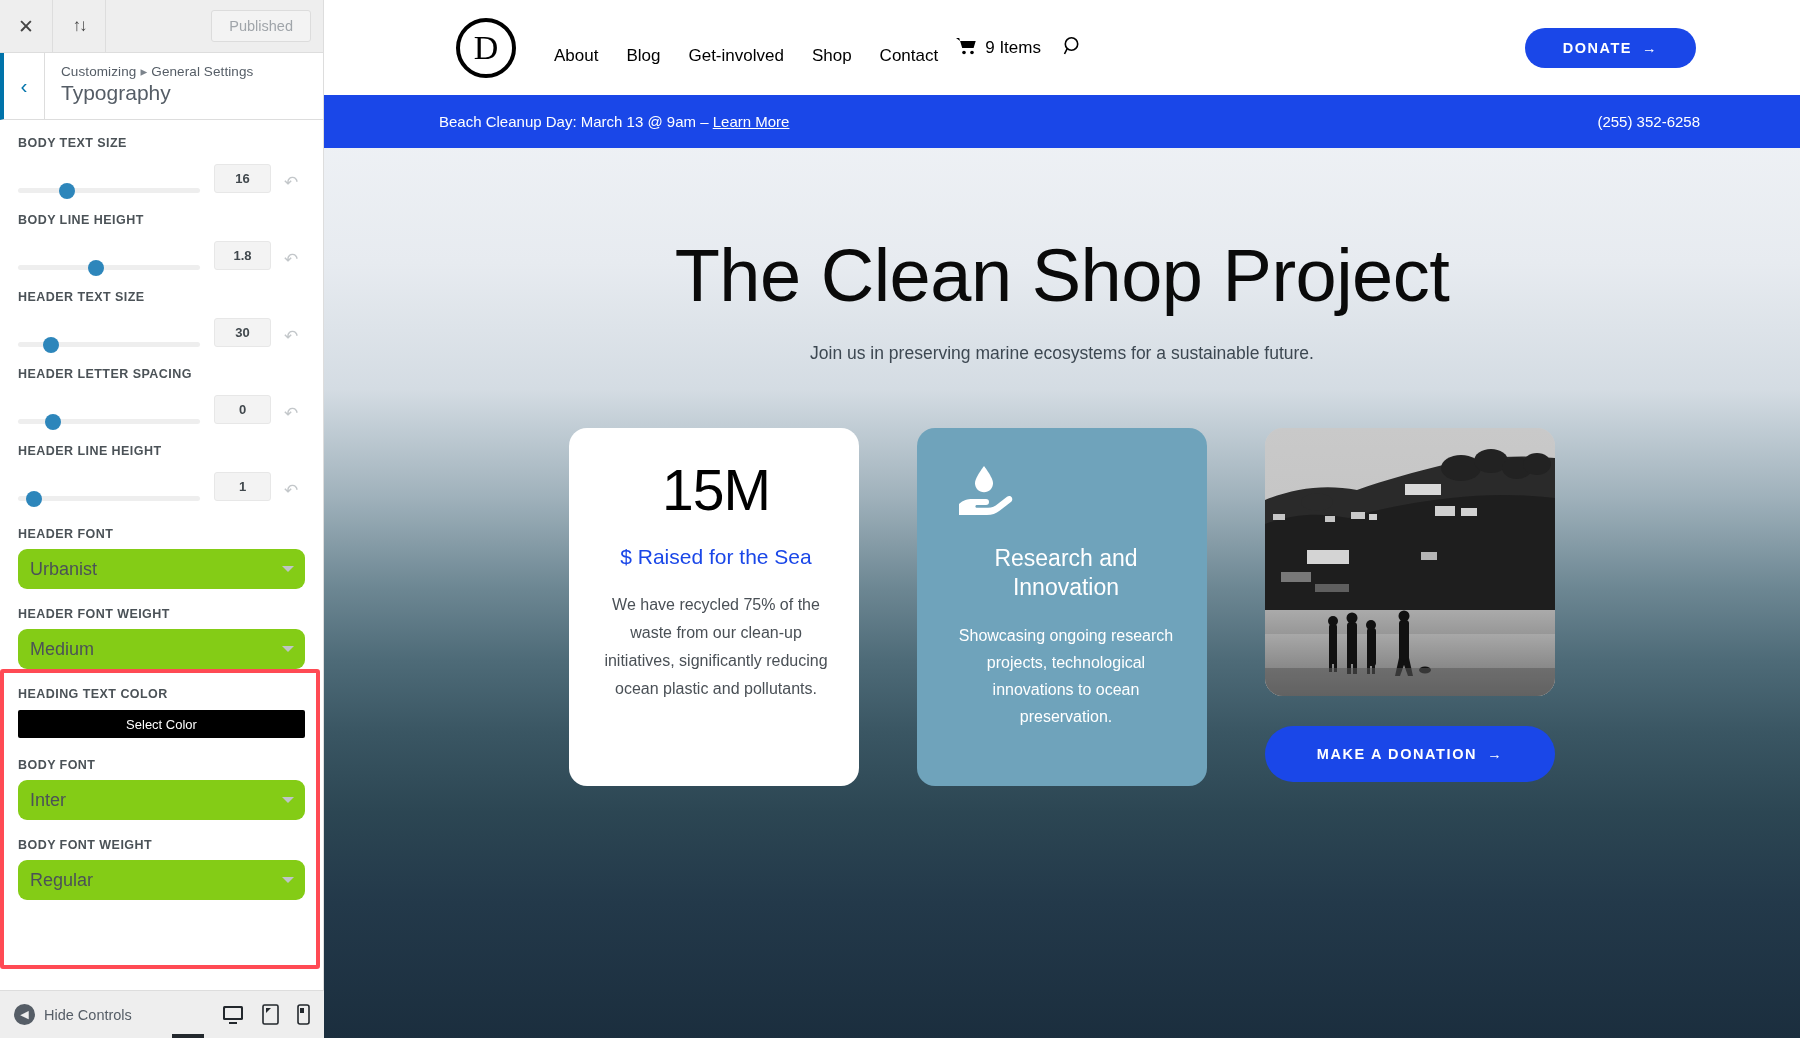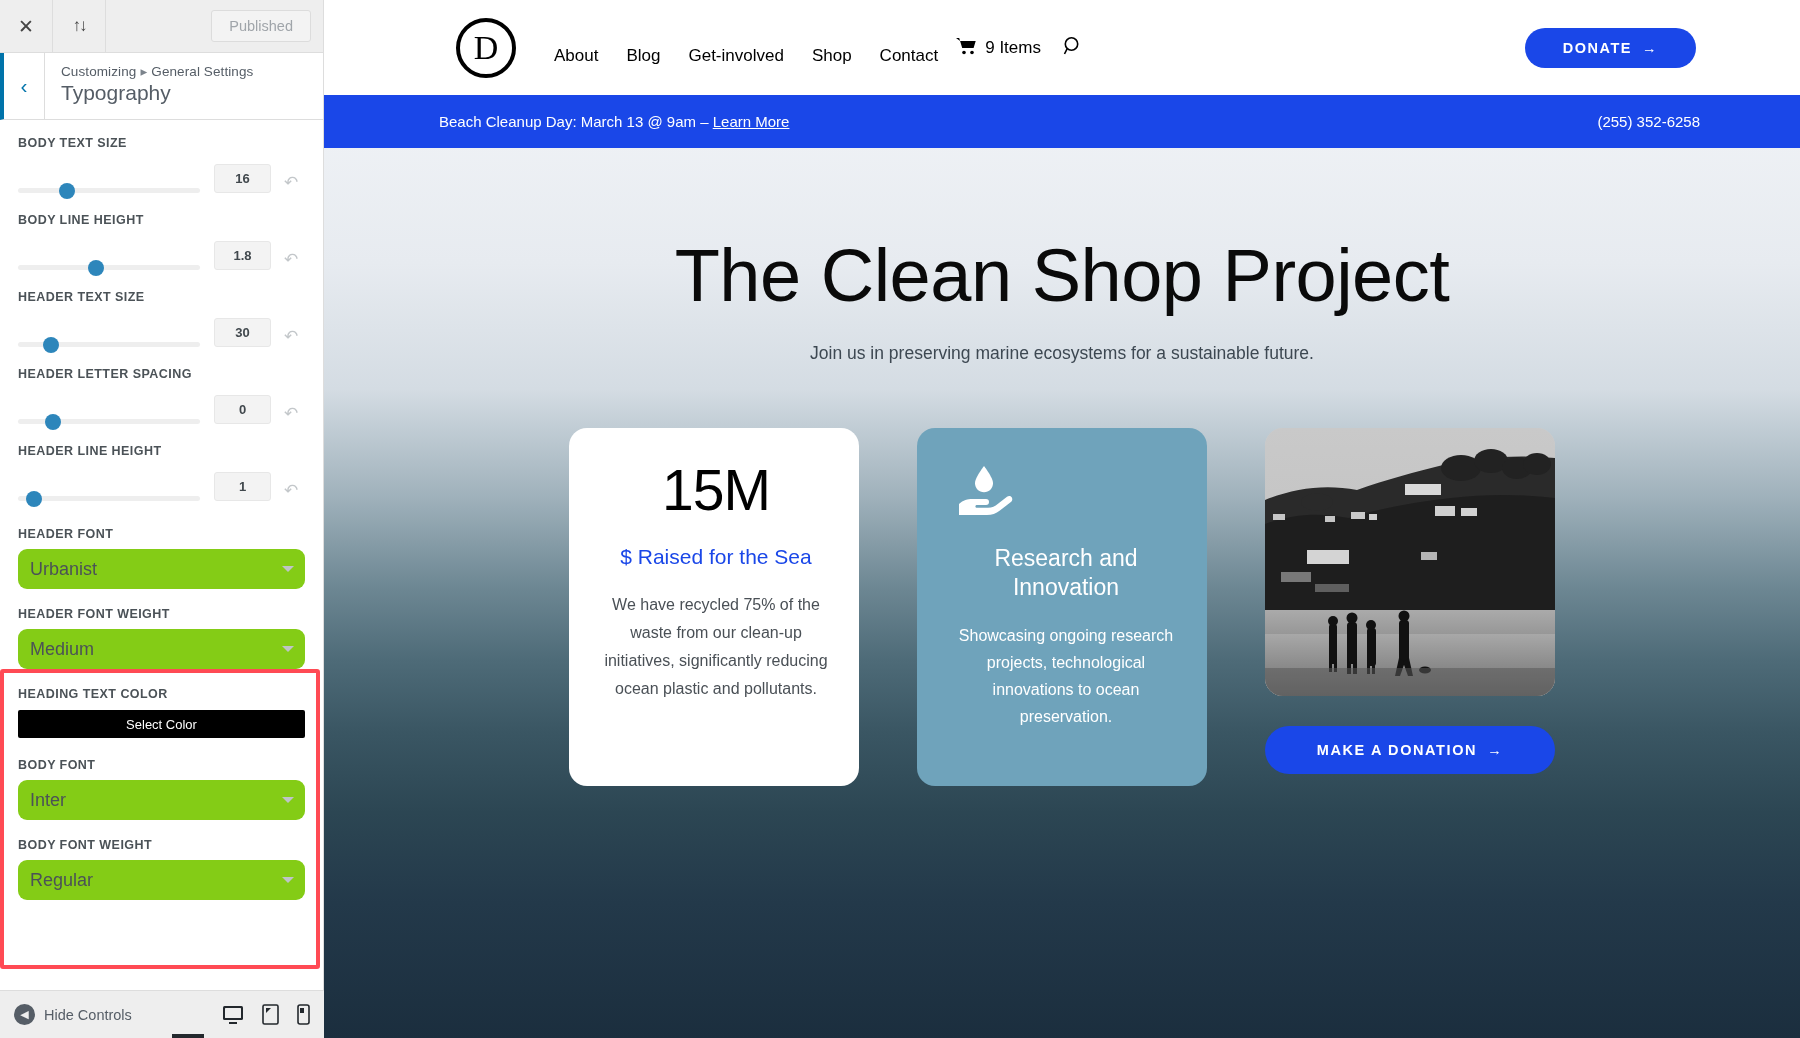--- a/index.html
+++ b/index.html
@@ -224,21 +224,21 @@
   .drop-hand-icon { width: 62px; height: 62px; }
   .card-blue-title { margin-top: 22px; font-size: 23px; font-weight: 400; line-height: 1.25; }
   .card-blue-text { margin-top: 20px; font-size: 16px; line-height: 1.7; color: #ffffff; }
 
   .card-photo-wrap { width: 290px; }
   .card-photo {
     width: 290px; height: 268px; border-radius: 18px; overflow: hidden;
     position: relative; background: #cfcfcf;
   }
   .donation-btn {
-    margin-top: 30px; height: 48px; width: 290px; background: #1a47e8;
+    margin-top: 30px; height: 56px; width: 290px; background: #1a47e8;
     border-radius: 40px; color: #fff; display: flex; align-items: center;
     justify-content: center; gap: 10px; font-size: 14.5px; font-weight: bold;
     letter-spacing: 1.6px; cursor: pointer;
   }
 </style>
 </head>
 <body>
 
 <div class="app">
 

